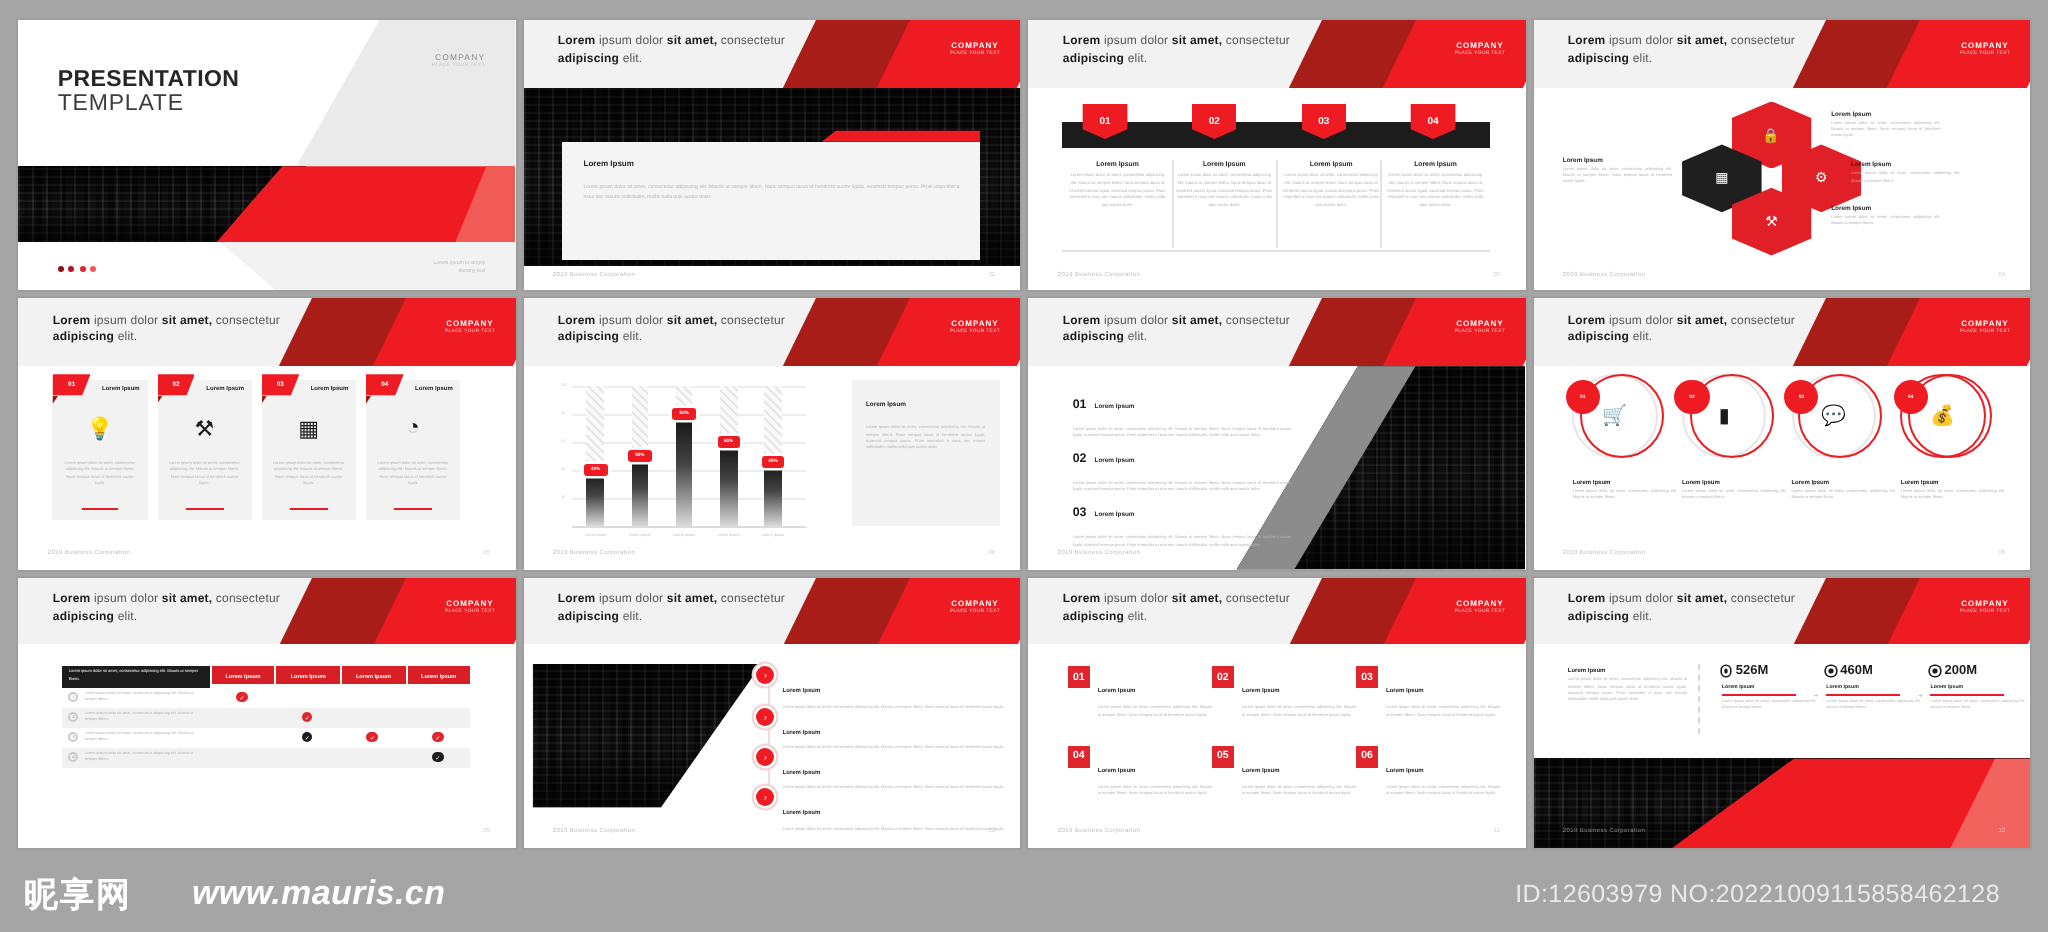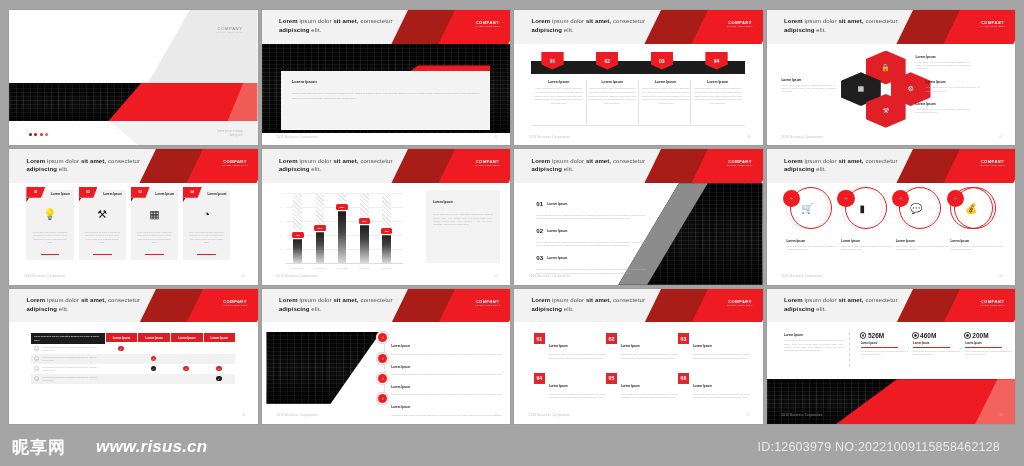--- a/index.html
+++ b/index.html
@@ -290,20 +290,24 @@
   }
 </style>
 </head>
 <body>
 
 <div class="grid">
 
   <div class="slide" id="s1">
     <div class="cov-top"></div>
     <div class="cov-gray"></div>
+    <div class="cov-title">
+      <div class="l1">PRESENTATION</div>
+      <div class="l2">TEMPLATE</div>
+    </div>
     <div class="cov-comp">
       <div class="c1">COMPANY</div>
       <div class="c2">PLACE YOUR TEXT</div>
     </div>
     <div class="cov-photo city"></div>
     <div class="cov-red"></div>
     <div class="cov-red2"></div>
     <div class="cov-bot"></div>
     <div class="cov-botw"></div>
     <div class="dots">
@@ -838,15 +842,15 @@
     <div class="red-a"></div>
     <div class="red-b"></div>
     <div class="foot" style="color:#8e8e8e">2019 Business Corporation</div>
     <div class="pageno" style="color:#e4b3b3">12</div>
   </div>
 
 </div>
 
 <div class="wm">
   <div class="logo">昵享网</div>
-  <div class="url">www.risus.cn</div>
+  <div class="url">www.mauris.cn</div>
   <div class="idno">ID:12603979 NO:20221009115858462128</div>
 </div>
 
 </body></html>

